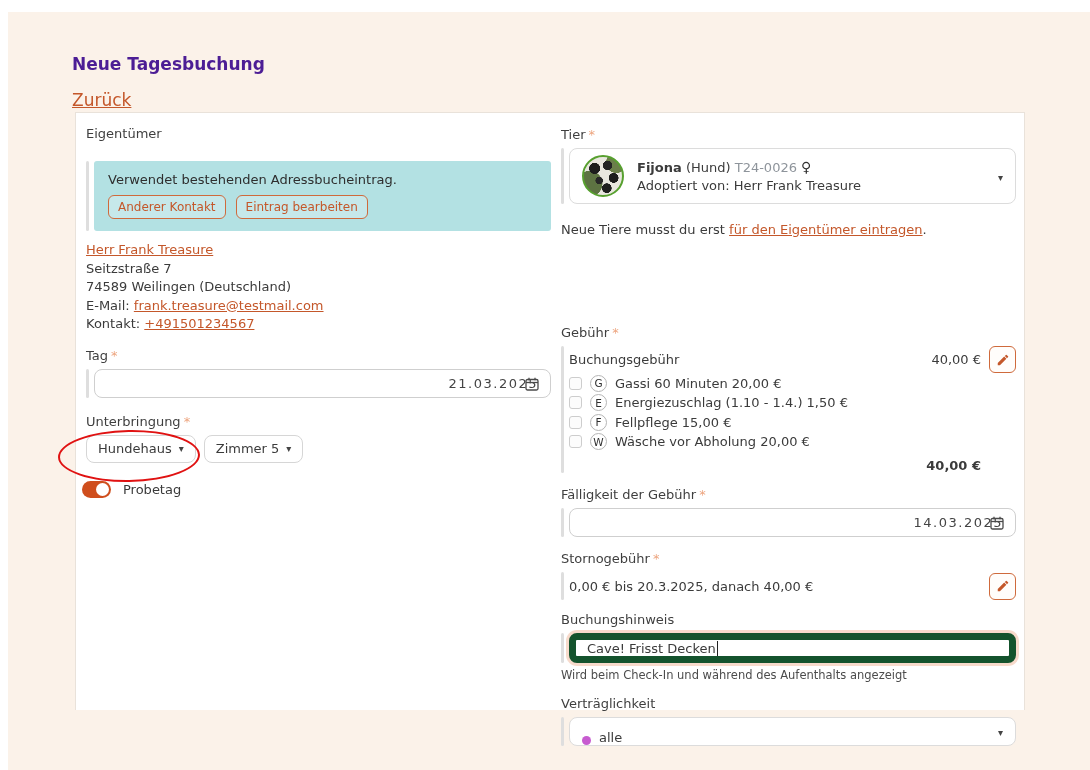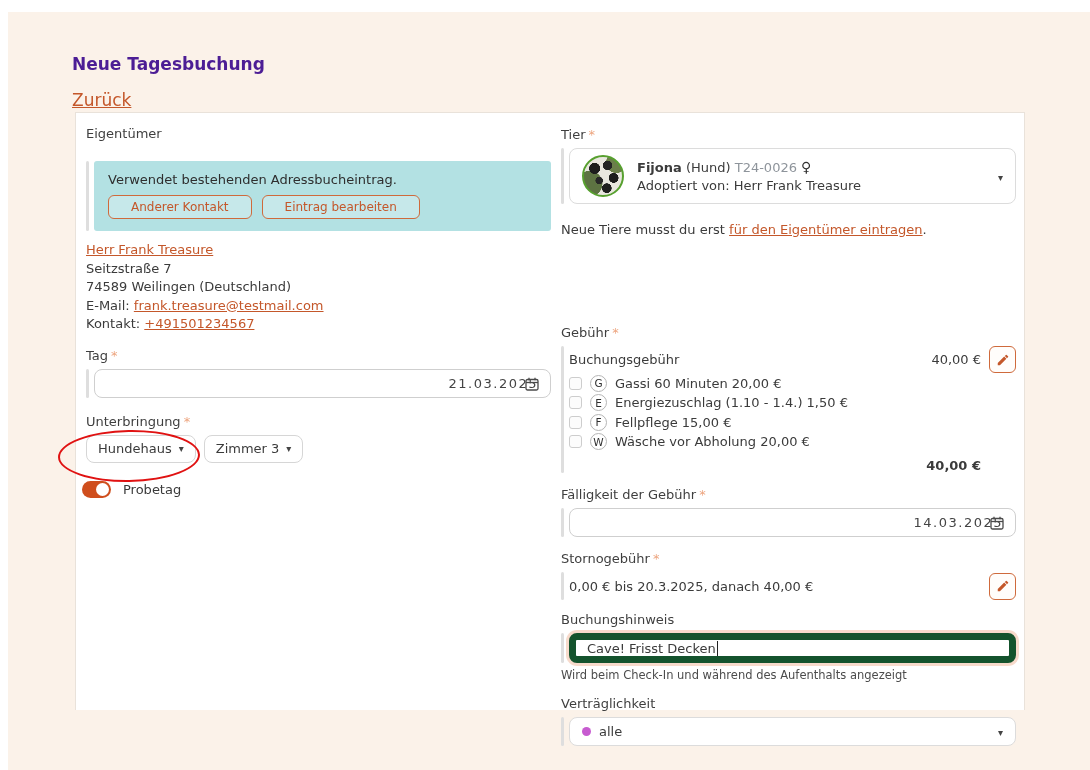--- a/index.html
+++ b/index.html
@@ -48,21 +48,21 @@
     border-radius: 3px;
     padding: 11px 14px 12px 14px;
   }
   .notice-text { font-size: 13px; color: #2e2e2e; }
   .notice-buttons { margin-top: 8px; display: flex; gap: 10px; }
   .btn-outline {
     font-family: inherit;
     font-size: 12px; color: #c4572a;
     background: rgba(255,255,255,0.25);
     border: 1px solid #cf6a3c; border-radius: 6px;
-    padding: 4px 22px; cursor: pointer;
+    padding: 4px 9px; cursor: pointer;
   }
   .addr { margin-top: 10px; line-height: 18.5px; font-size: 13px; }
   .link { color: #c4572a; text-decoration: underline; cursor: pointer; }
 
   .input-box {
     position: relative;
     background: #fff;
     border: 1px solid #cfcfcf; border-radius: 8px;
     height: 29px; display: flex; align-items: center;
     padding: 0 12px; font-size: 13px; color: #444; justify-content: flex-end;
@@ -159,21 +159,21 @@
     box-shadow: 0 0 0 3px rgba(233,150,105,0.35);
     height: 30px; border-radius: 8px;
     display: flex; align-items: center; padding: 0 11px;
     background: #fff; font-size: 13px; color: #3b3b3b;
   }
   .text-cursor { display: inline-block; width: 1px; height: 15px; background: #222; margin-left: 1px; }
   .helper { font-size: 11.5px; color: #4c4c4c; margin-top: 5px; }
 
   .compat-select {
     background: #fff; border: 1px solid #dcdcdc; border-radius: 8px;
-    height: 29px; display: flex; align-items: center; gap: 8px;
+    height: 29px; display: flex; align-items: flex-end; gap: 8px;
     padding: 0 12px; cursor: pointer; position: relative; font-size: 13px;
   }
   .dot { width: 9px; height: 9px; border-radius: 50%; background: #c75bd0; flex: 0 0 9px; }
   .compat-caret { position: absolute; right: 12px; top: 10px; }
   svg { display: block; }
 </style>
 </head>
 <body>
 
 <div class="cream-bg"></div>
@@ -221,21 +221,21 @@
       </div>
     </div>
 
     <div class="field-label" style="margin-top:16px"><span>Unterbringung</span><span class="req">*</span></div>
     <div class="dd-row mt6">
       <button class="dd-btn">
           <span>Hundehaus</span>
           <span class="caret">▾</span>
         </button>
       <button class="dd-btn">
-          <span>Zimmer 3</span>
+          <span>Zimmer 5</span>
           <span class="caret">▾</span>
         </button>
     </div>
 
     <div class="toggle-row" style="margin-top:18px">
       <div class="toggle">
           <div class="knob"></div>
         </div>
       <div>Probetag</div>
     </div>

